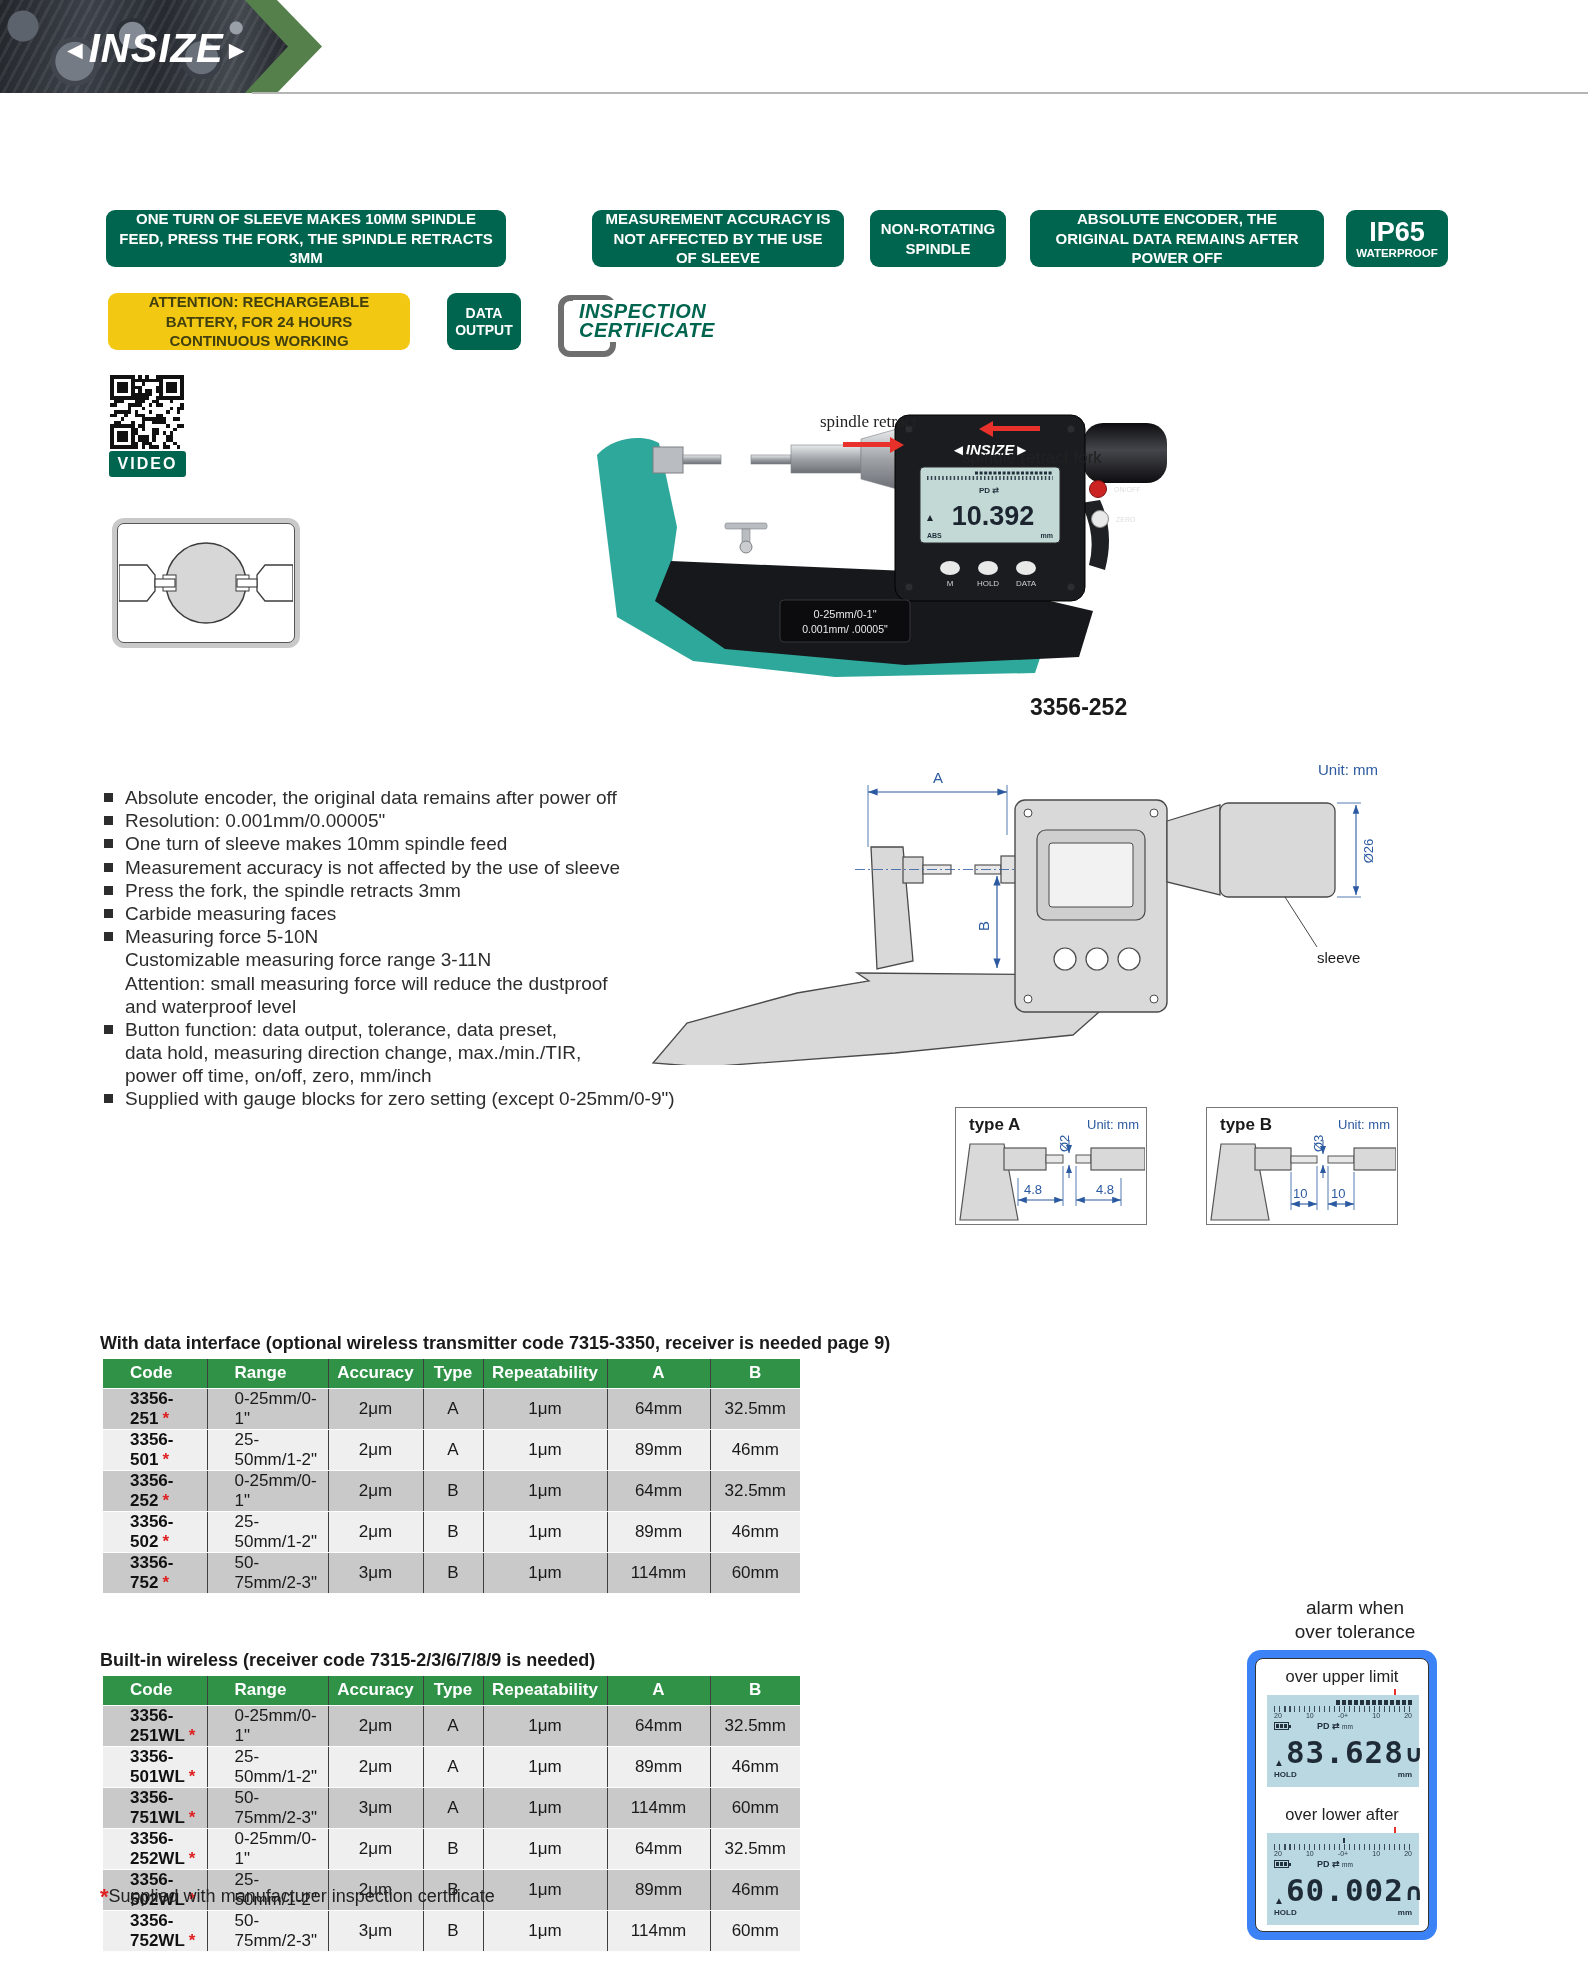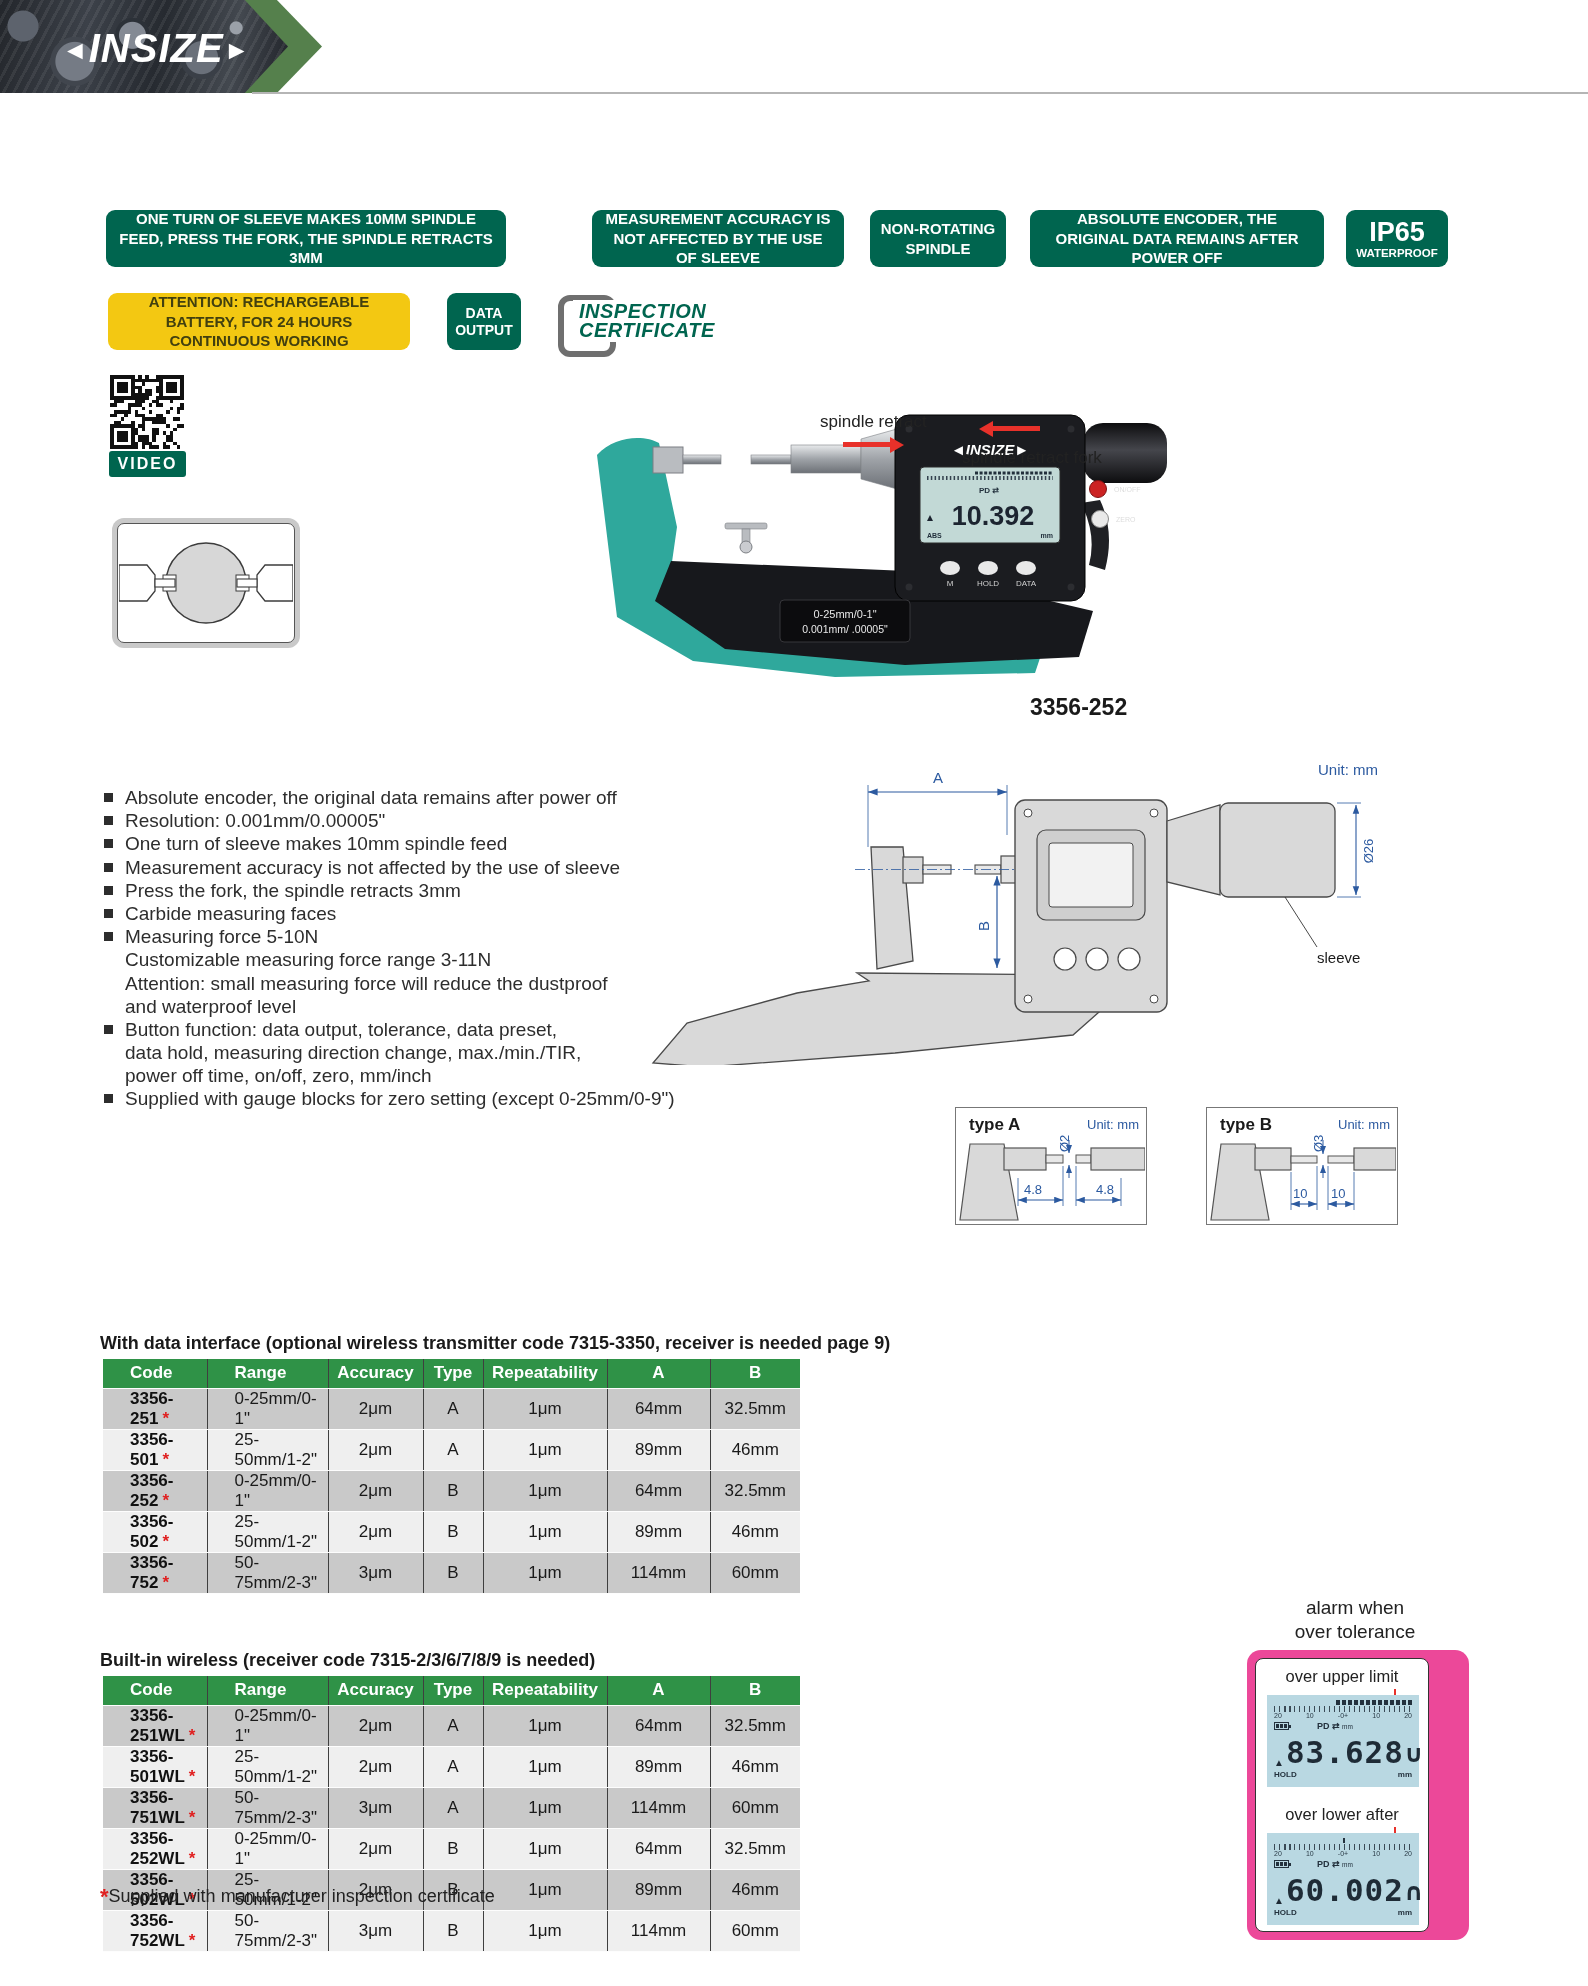--- a/index.html
+++ b/index.html
@@ -86,21 +86,21 @@
   .spec-table .al{text-align:left;padding-left:27px;}
   .spec-table tbody tr:nth-child(odd){background:#c9c9c9;}
   .spec-table tbody tr:nth-child(even){background:#efefef;}
   .spec-table .code{font-weight:bold;color:#111;}
   .spec-table .star{color:#e02020;font-weight:bold;margin-left:4px;}
   .footnote{position:absolute;left:100px;top:1884px;font-size:18px;color:#222;}
   .footnote .star{color:#e02020;font-weight:bold;font-size:22px;vertical-align:-2px;}
 
   
   .alarm-title{position:absolute;left:1255px;top:1596px;width:200px;text-align:center;font-size:19px;color:#222;line-height:1.25;}
-  .alarm-panel{position:absolute;left:1247px;top:1650px;width:222px;height:290px;background:#ec4899;border-radius:14px;}
+  .alarm-panel{position:absolute;left:1247px;top:1650px;width:190px;height:290px;background:#3b82f6;border-radius:14px;}
   .alarm-inner{position:absolute;left:8px;top:8px;width:174px;height:274px;background:#fff;border:1.5px solid #333;
       border-radius:8px;box-sizing:border-box;}
   .limit-label{position:absolute;width:100%;text-align:center;font-size:16.5px;color:#222;}
   .red-line{position:absolute;width:2px;background:#e8312a;left:138px;}
   .lcd{position:absolute;left:11px;width:152px;height:92px;background:#b9d8e2;padding:5px 7px;box-sizing:border-box;}
   .lcd-bar{height:5px;width:55%;margin-left:auto;
       background:repeating-linear-gradient(90deg,#23313d 0 4px,rgba(0,0,0,0) 4px 6px);}
   .lcd-marker-row{height:5px;position:relative;}
   .lcd-marker{position:absolute;left:50%;top:0;width:2px;height:5px;background:#23313d;}
   .lcd-ticks{height:6px;margin-top:1px;
@@ -662,21 +662,21 @@
     <text x="413" y="201" text-anchor="middle" font-size="8" fill="#cfcfcf">HOLD</text>
     <text x="451" y="201" text-anchor="middle" font-size="8" fill="#cfcfcf">DATA</text>
     <rect x="205" y="215" width="130" height="42" rx="4" fill="#0c0c0e" stroke="#36363a"></rect>
     <text x="270" y="233" text-anchor="middle" font-size="11" fill="#e8e8e8">0-25mm/0-1"</text>
     <text x="270" y="248" text-anchor="middle" font-size="10.5" fill="#e8e8e8">0.001mm/ .00005"</text>
     <rect x="150" y="138" width="42" height="6" rx="2" fill="#b9bcc0" stroke="#7c7f84" stroke-width="0.6"></rect>
     <rect x="167" y="144" width="8" height="14" fill="#b9bcc0" stroke="#7c7f84" stroke-width="0.6"></rect>
     <circle cx="171" cy="162" r="6" fill="#caccd0" stroke="#7c7f84"></circle>
   </svg>
 
-  <div class="ann" style="left:820px;top:412px;">spindle retract</div>
+  <div class="ann" style="left:820px;top:412px;font-family:Liberation Serif, serif;">spindle retract</div>
   <div class="red-arrow r" style="left:843px;top:442px;width:48px;"></div>
   <div class="red-arrow l" style="left:992px;top:426px;width:48px;"></div>
   <div class="ann" style="left:962px;top:448px;">spindle retract fork</div>
   <div class="photo-caption">3356-252</div>
 
   <div class="features">
       <div class="feat-row"><span class="feat-bullet"></span><span class="feat-text">Absolute encoder, the original data remains after power off</span></div>
       <div class="feat-row"><span class="feat-bullet"></span><span class="feat-text">Resolution: 0.001mm/0.00005"</span></div>
       <div class="feat-row"><span class="feat-bullet"></span><span class="feat-text">One turn of sleeve makes 10mm spindle feed</span></div>
       <div class="feat-row"><span class="feat-bullet"></span><span class="feat-text">Measurement accuracy is not affected by the use of sleeve</span></div>

